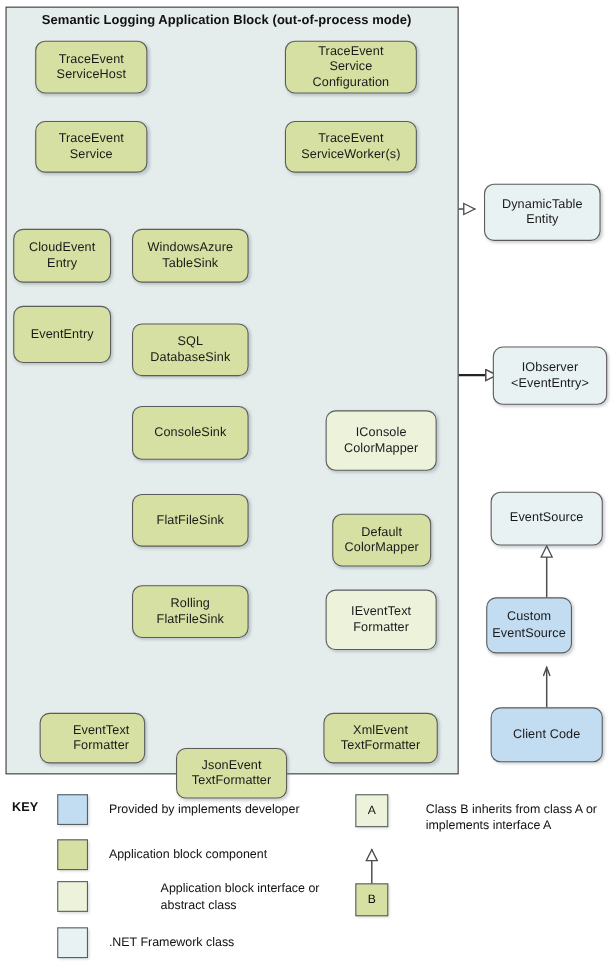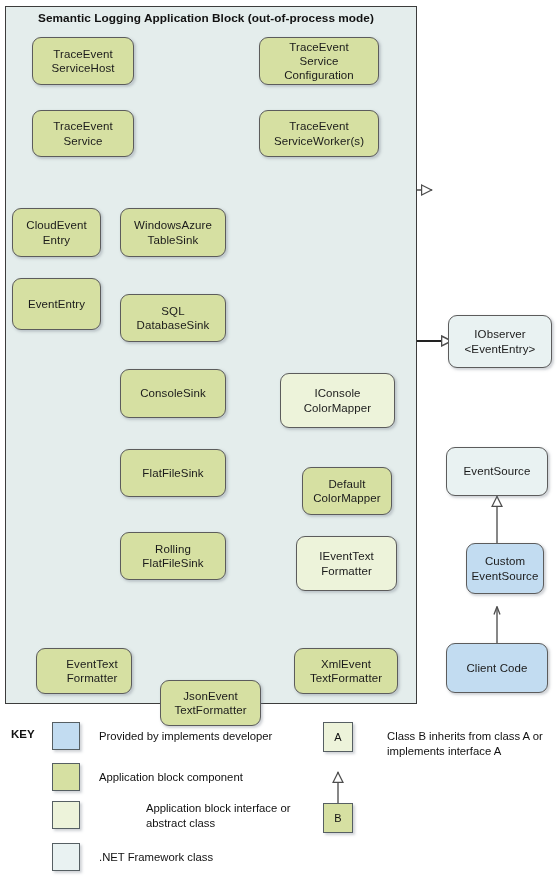--- a/index.html
+++ b/index.html
@@ -211,21 +211,21 @@
 
   <div class="node c-green" style="left:120px;top:449px;width:106px;height:48px;">
     <span>FlatFileSink</span>
   </div>
 
   <div class="node c-green" style="left:120px;top:532px;width:106px;height:48px;">
     <span>Rolling
 FlatFileSink</span>
   </div>
 
-  <div class="node c-palegreen" style="left:280px;top:373px;width:115px;height:55px;">
+  <div class="node c-palegreen" style="left:296px;top:373px;width:101px;height:55px;">
     <span>IConsole
 ColorMapper</span>
   </div>
 
   <div class="node c-green" style="left:302px;top:467px;width:90px;height:48px;">
     <span>Default
 ColorMapper</span>
   </div>
 
   <div class="node c-palegreen" style="left:296px;top:536px;width:101px;height:55px;">
@@ -241,31 +241,35 @@
   <div class="node c-green" style="left:160px;top:648px;width:101px;height:46px;margin-top:32px;">
     <span>JsonEvent
 TextFormatter</span>
   </div>
 
   <div class="node c-green" style="left:294px;top:648px;width:104px;height:46px;">
     <span>XmlEvent
 TextFormatter</span>
   </div>
 
+  <div class="node c-netfx" style="left:440px;top:167px;width:106px;height:52px;">
+    <span>DynamicTable
+Entity</span>
+  </div>
 
   <div class="node c-netfx" style="left:448px;top:315px;width:104px;height:53px;">
     <span>IObserver
 &lt;EventEntry&gt;</span>
   </div>
 
   <div class="node c-netfx" style="left:446px;top:447px;width:102px;height:49px;">
     <span>EventSource</span>
   </div>
 
-  <div class="node c-blue" style="left:466px;top:543px;width:78px;height:51px;">
+  <div class="node c-blue" style="left:442px;top:543px;width:78px;height:51px;">
     <span>Custom
 EventSource</span>
   </div>
 
   <div class="node c-blue" style="left:446px;top:643px;width:102px;height:50px;">
     <span>Client Code</span>
   </div>
 
   <div class="legend">
 

